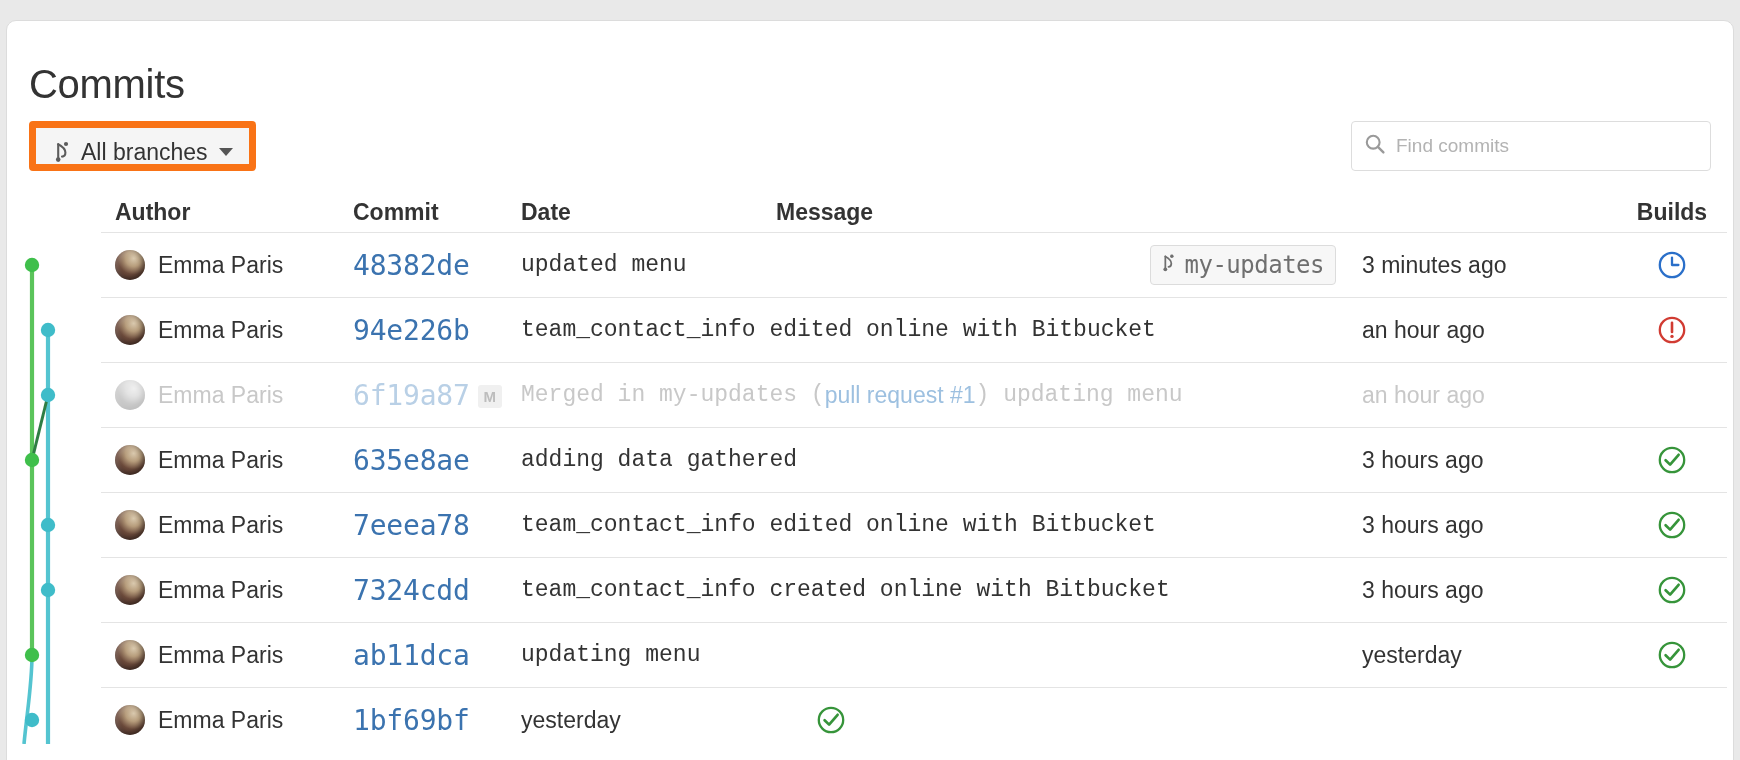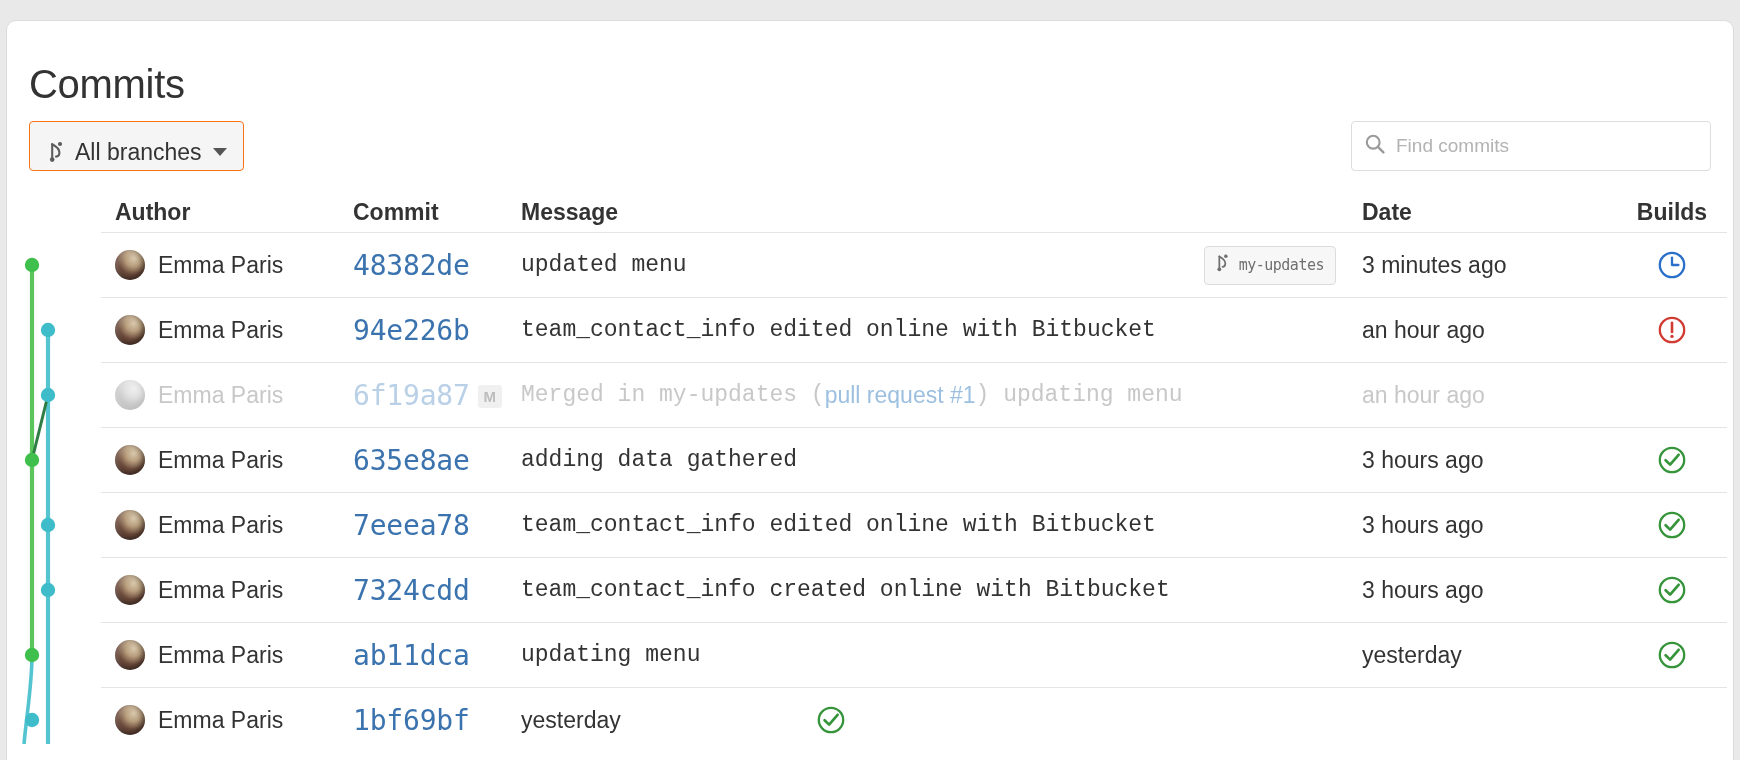--- a/index.html
+++ b/index.html
@@ -52,21 +52,21 @@
     position: absolute;
     left: 22px;
     top: 0;
     height: 50px;
     box-sizing: border-box;
     display: flex;
     align-items: center;
     gap: 9px;
     padding: 12px 16px 0 16px;
     background: #f5f5f5;
-    border: 1px solid #f97316;
+    border: 7px solid #f97316;
     border-radius: 4px;
     cursor: pointer;
     user-select: none;
   }
   .branch-btn .label {
     font-size: 23px;
     color: #333333;
     white-space: nowrap;
   }
   .branch-icon { display:block; }
@@ -191,21 +191,21 @@
     align-items: center;
     gap: 8px;
     background: #f7f7f7;
     border: 1px solid #dcdcdc;
     border-radius: 4px;
     padding: 5px 11px 5px 9px;
     flex: 0 0 auto;
   }
   .ref-tag .ref-name {
     font-family: "DejaVu Sans Mono", monospace;
-    font-size: 15px;
+    font-size: 24px;
     color: #6f6f6f;
     letter-spacing: -0.5px;
   }
 
   
   .build-ico { display:block; }
 
   
   .graph {
     position: absolute;
@@ -270,22 +270,22 @@
       <circle cx="25" cy="471" r="7.2" fill="#3fbf4b"></circle>
       <circle cx="25" cy="536" r="7.2" fill="#3fbcc9"></circle>
     </svg>
   </div>
 
   <div class="table">
 
     <div class="row head">
       <div class="cell c-author">Author</div>
       <div class="cell c-commit">Commit</div>
+      <div class="cell c-date">Date</div>
       <div class="cell c-message">Message</div>
-      <div class="cell c-date">Date</div>
       <div class="cell c-builds">Builds</div>
     </div>
 
     <div id="rows-container">
         <div class="row">
           <div class="cell c-author">
             <span class="avatar"></span>
             <span class="author-name">Emma Paris</span>
           </div>
           <div class="cell c-commit"><a class="hash" href="#">48382de</a></div>

